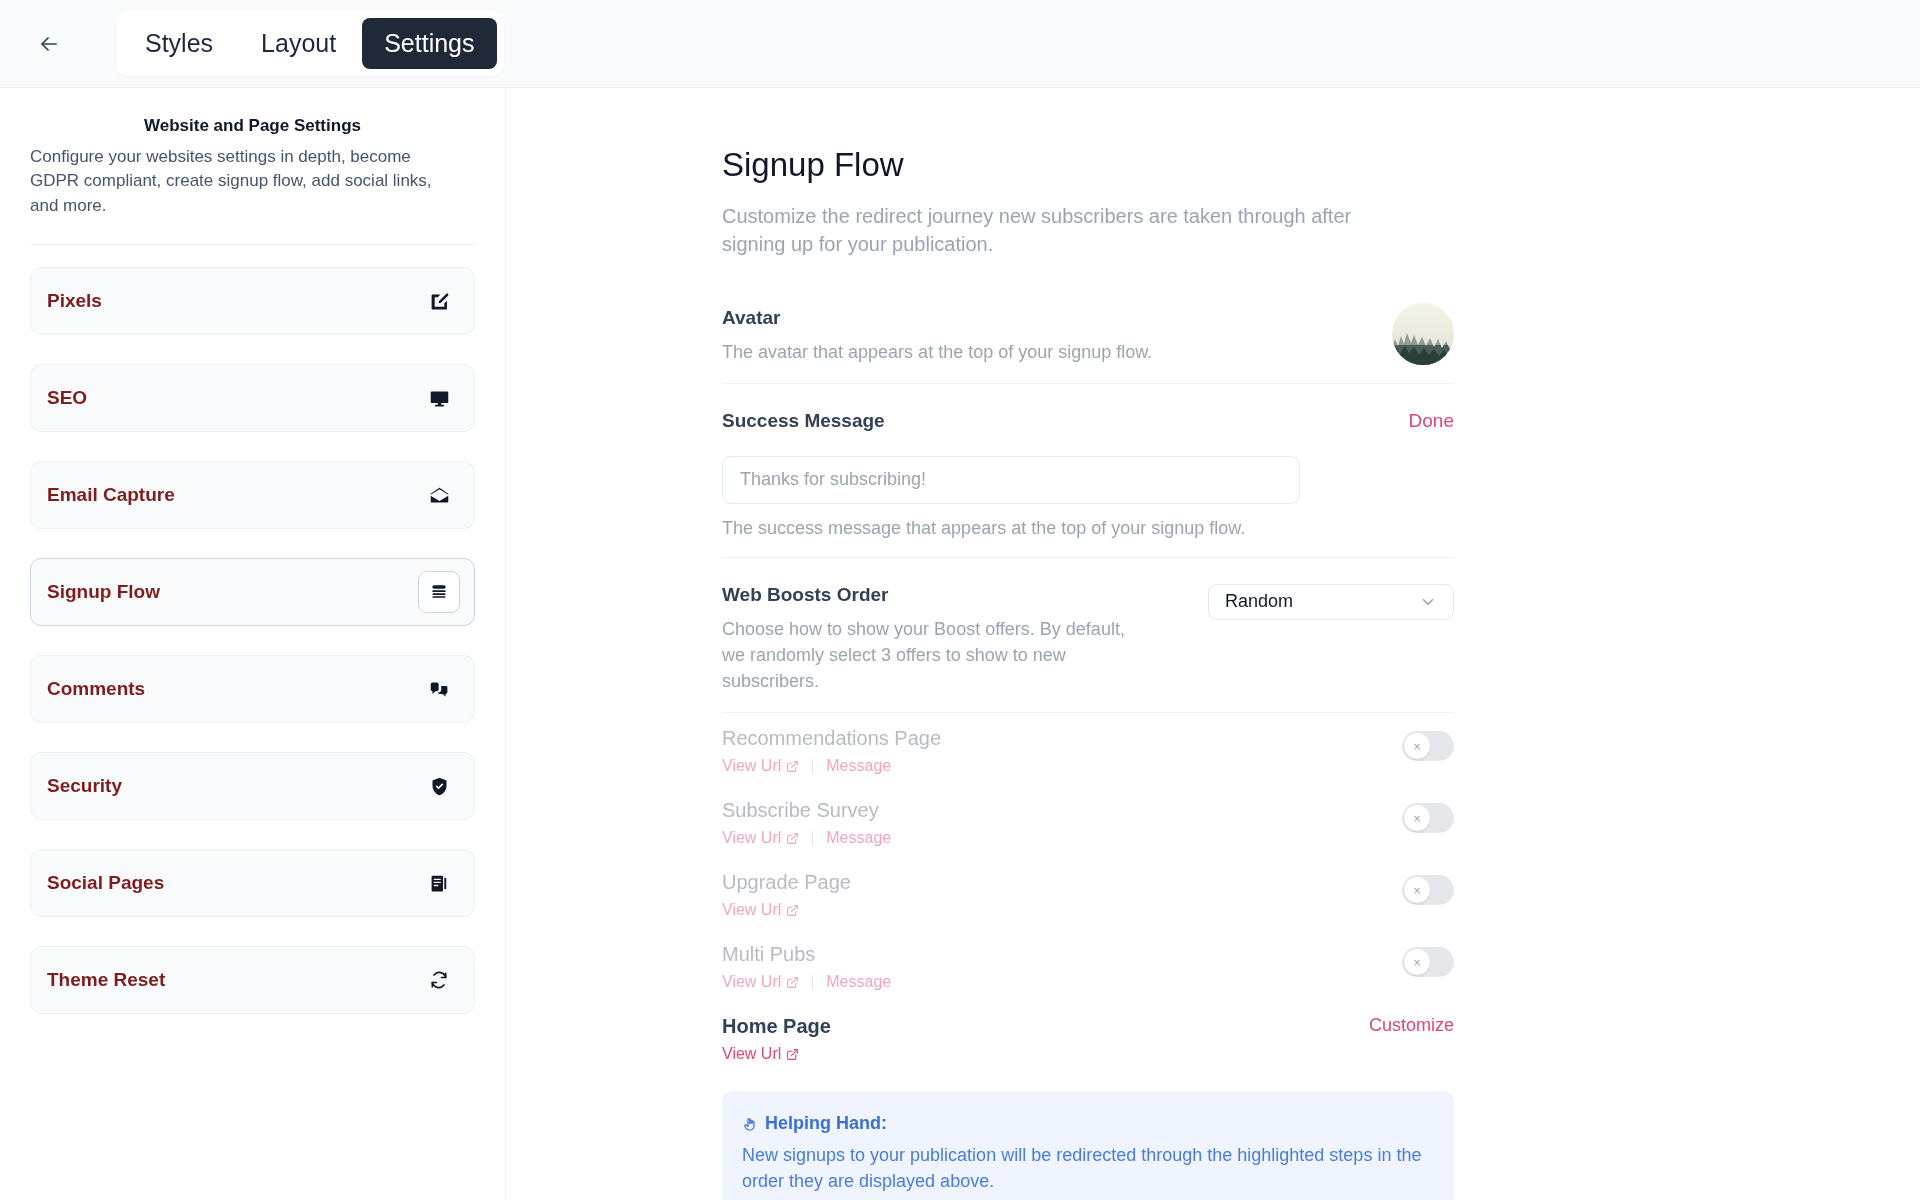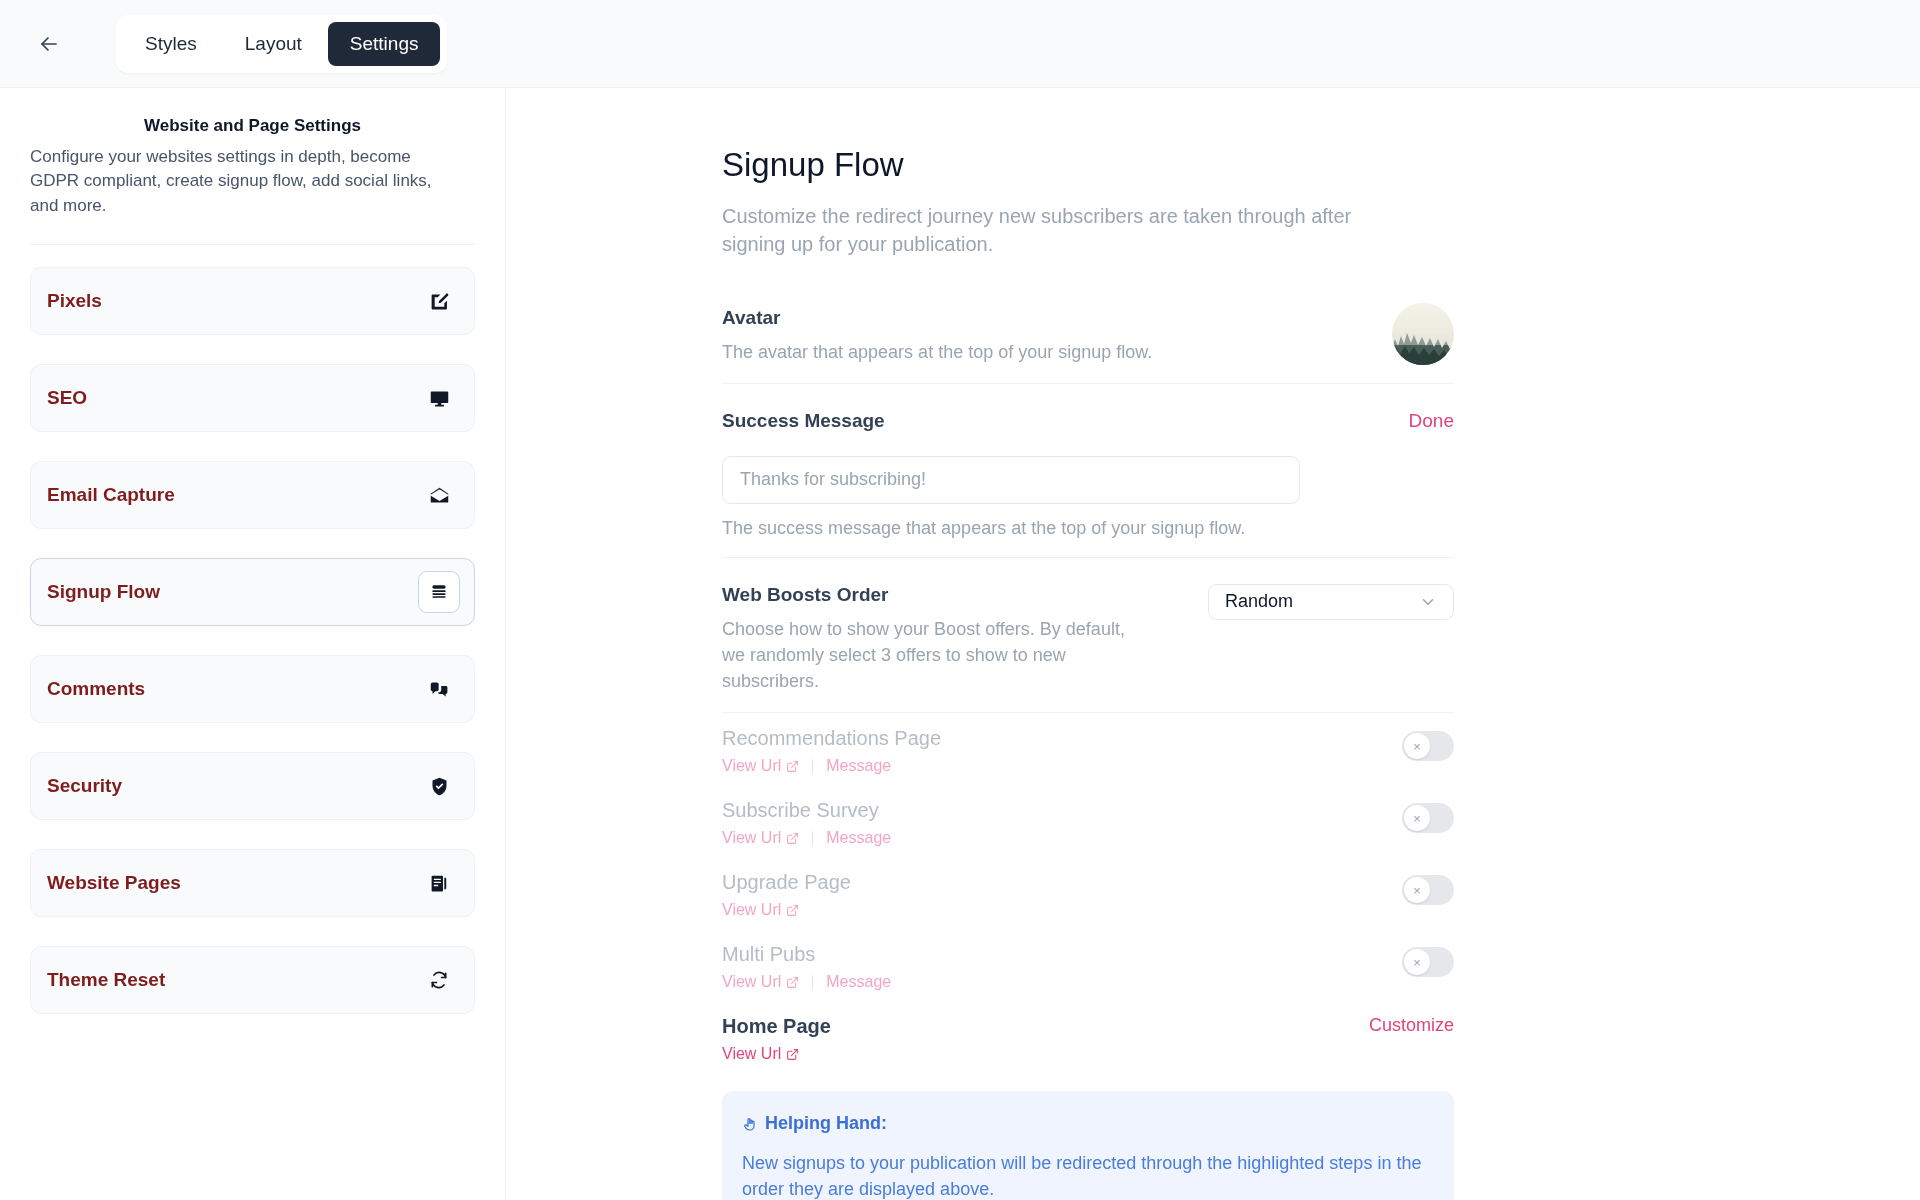--- a/index.html
+++ b/index.html
@@ -33,21 +33,21 @@
     border-radius: 12px;
     padding: 7px;
     display: flex;
     align-items: center;
     gap: 4px;
     box-shadow: 0 1px 2px rgba(15,23,42,.05);
   }
   .tab {
     padding: 11px 22px;
     border-radius: 8px;
-    font-size: 19px;
+    font-size: 25px;
     color: #1e293b;
     cursor: pointer;
     white-space: nowrap;
   }
   .tab.active {
     background: #1f2937;
     color: #ffffff;
   }
 
   
@@ -273,21 +273,21 @@
     margin-top: 28px;
     background: #eff4fe;
     border-radius: 10px;
     padding: 22px 20px 24px 20px;
     width: 732px;
   }
   .hint-title {
     font-size: 18px;
     font-weight: bold;
     color: #3b6fd4;
-    margin-bottom: 16px;
+    margin-bottom: 8px;
     display: flex;
     align-items: center;
     gap: 7px;
   }
   .hint-p {
     font-size: 18px;
     color: #4a7ddb;
     line-height: 1.45;
     margin-bottom: 14px;
   }
@@ -376,21 +376,21 @@
       <span class="nav-label">Security</span>
       <span class="nav-icon">
         <svg width="21" height="21" viewBox="0 0 24 24" fill="currentColor">
           <path d="M12 2 4 5v6c0 5 3.4 9.4 8 11 4.6-1.6 8-6 8-11V5l-8-3z"></path>
           <path d="M10.8 15.2 7.6 12l1.3-1.3 1.9 1.9 4.3-4.3 1.3 1.3-5.6 5.6z" fill="#fff"></path>
         </svg>
       </span>
     </div>
 
     <div class="nav-item">
-      <span class="nav-label">Website Pages</span>
+      <span class="nav-label">Social Pages</span>
       <span class="nav-icon">
         <svg width="21" height="21" viewBox="0 0 24 24" fill="currentColor">
           <path d="M4 3h11a1 1 0 0 1 1 1v16a1 1 0 0 1-1 1H4a1 1 0 0 1-1-1V4a1 1 0 0 1 1-1z"></path>
           <path d="M17.5 5.5h1.2a1 1 0 0 1 1 1v11a1 1 0 0 1-1 1h-1.2v-13z"></path>
           <path d="M5.5 6.5h8V8h-8zM5.5 10h8v1.5h-8zM5.5 13.5h5V15h-5z" fill="#fff"></path>
         </svg>
       </span>
     </div>
 
     <div class="nav-item">

